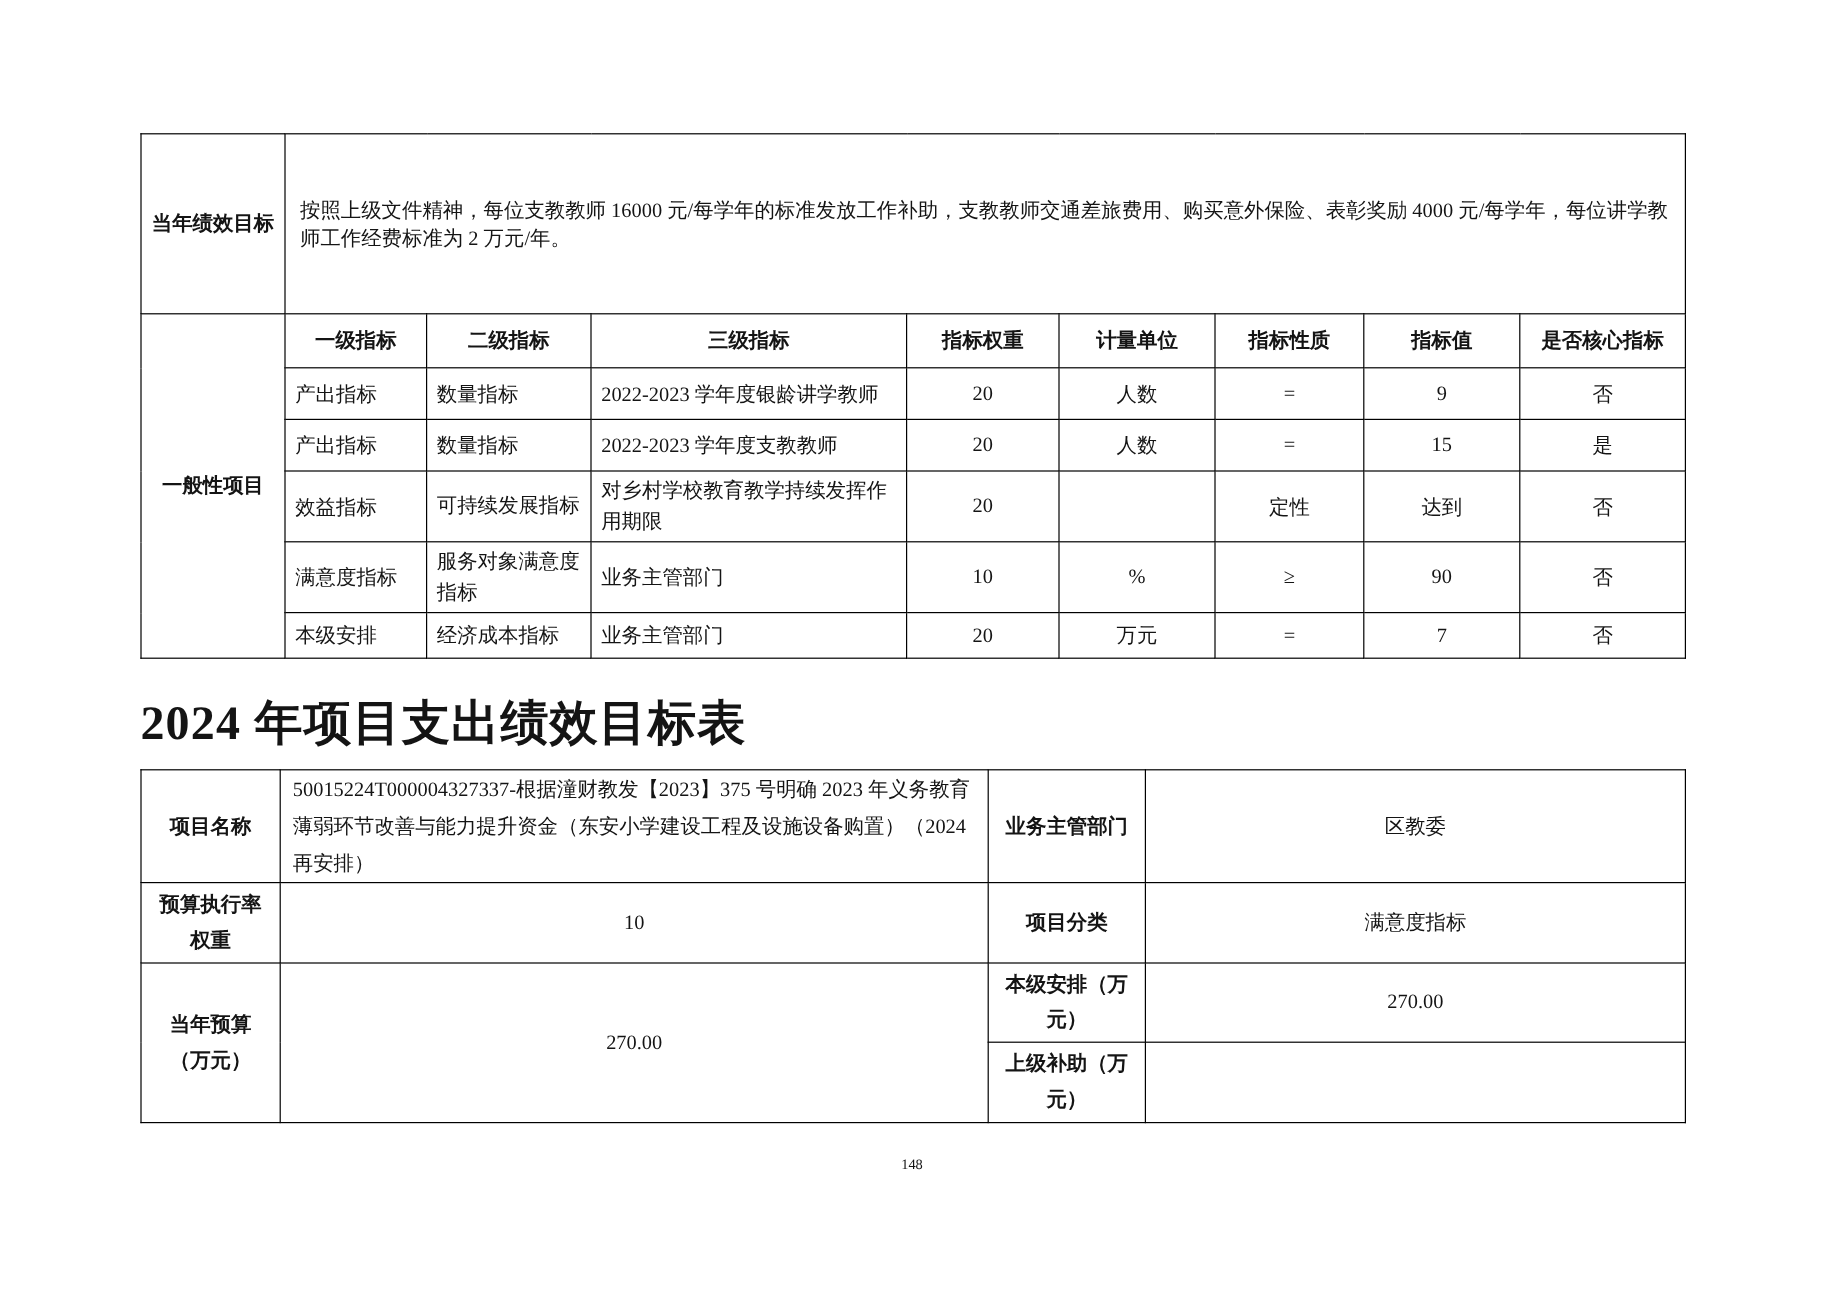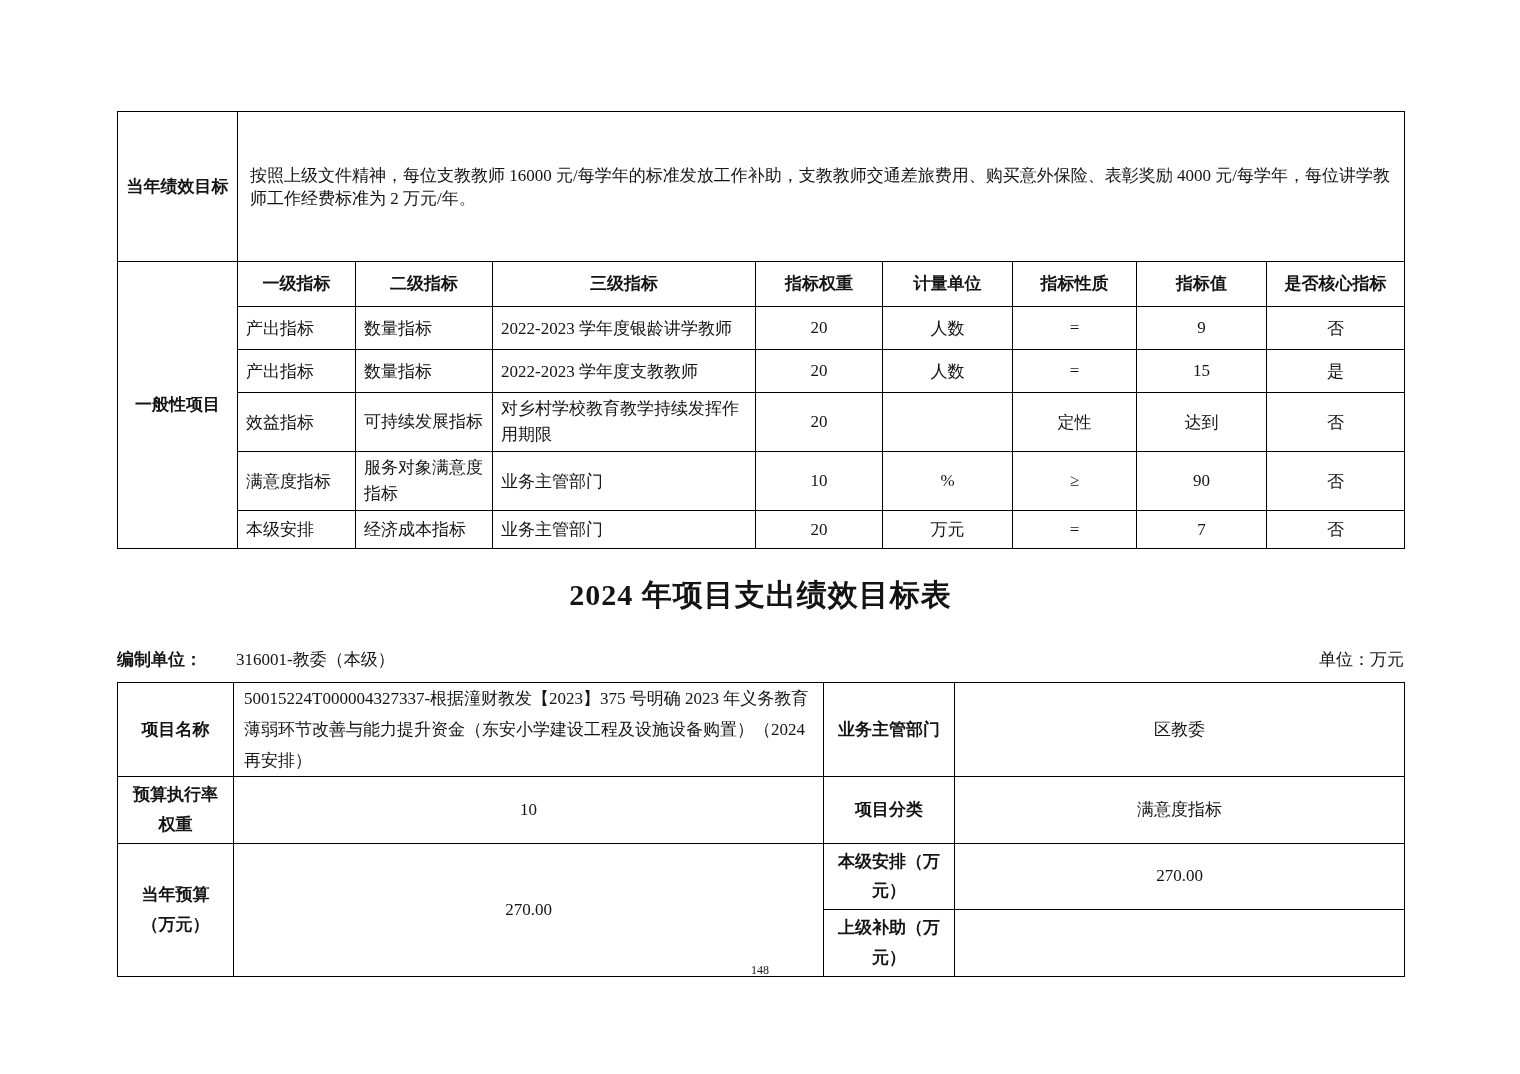--- a/index.html
+++ b/index.html
@@ -35,22 +35,21 @@
   .t1 .goal-text { line-height: 23px; padding: 0 12px; }
   .t1 .row-head { height: 45px; }
   .t1 .row-a { height: 43px; }
   .t1 .row-b { height: 55px; }
   .t1 .row-c { height: 38px; }
   .t1 .wrap2 { line-height: 26px; }
 
   
   .doc-title {
     margin-top: 26px;
-    text-align: center;
-    font-size: 30px;
+    font-size: 40px;
     font-weight: bold;
     letter-spacing: 1px;
     font-family: "Liberation Serif", "DejaVu Serif", serif;
   }
 
   
   .meta-line {
     margin-top: 32px;
     display: flex;
     align-items: baseline;
@@ -161,25 +160,20 @@
         <td class="ctr">万元</td>
         <td class="ctr">=</td>
         <td class="ctr">7</td>
         <td class="ctr">否</td>
       </tr>
     </tbody>
       </table>
 
     <div class="doc-title">2024 年项目支出绩效目标表</div>
 
-    <div class="meta-line">
-      <span class="unit-label">编制单位：</span>
-      <span class="unit-value">316001-教委（本级）</span>
-      <span class="currency-note">单位：万元</span>
-    </div>
 
     <table class="t2">
       <colgroup>
         <col style="width:116px">
           <col style="width:590px">
           <col style="width:131px">
           <col style="width:450px">
       </colgroup>
       <tbody>
           <tr class="row-1">

